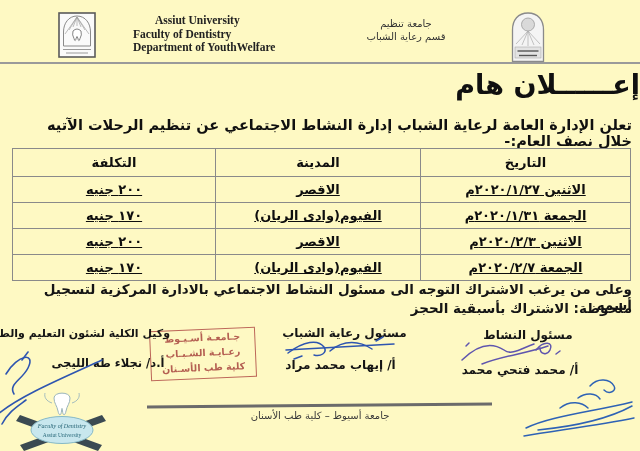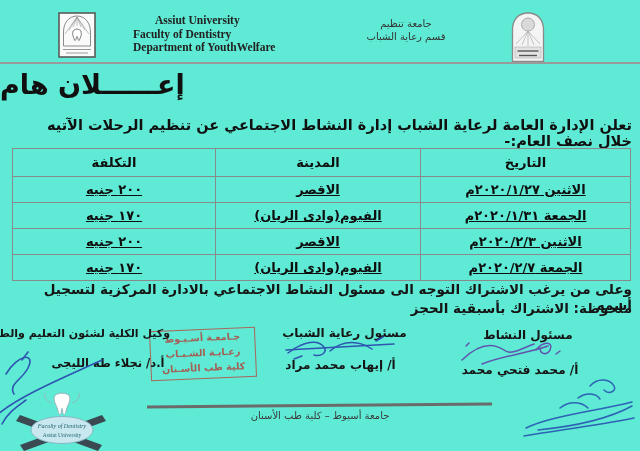--- a/index.html
+++ b/index.html
@@ -1,29 +1,29 @@
 <!DOCTYPE html>
 <html lang="ar"><head>
 <meta charset="utf-8">
 <style>
   html,body{margin:0;padding:0;background:#e8e8e8;}
-  .page{position:relative;width:640px;height:451px;background:#5eead4;overflow:hidden;
+  .page{position:relative;width:640px;height:451px;background:#fef9c3;overflow:hidden;
         font-family:"DejaVu Sans",sans-serif;color:#151515;}
   .abs{position:absolute;}
 
   
   .hdr-en{left:133px;top:14px;width:185px;font-family:"Liberation Serif",serif;
           font-weight:bold;font-size:11.5px;line-height:13.5px;color:#222;text-align:left;}
   .hdr-en .l1{padding-left:22px;}
   .hdr-ar{left:352px;top:17px;width:108px;direction:rtl;text-align:center;
           font-size:10px;line-height:13px;color:#333;}
   .hdr-rule{left:0;top:62px;width:640px;height:2px;background:#9a9a9a;}
 
   
-  .title{left:0;top:69px;width:640px;text-align:left;direction:rtl;
+  .title{left:0;top:69px;width:640px;text-align:right;direction:rtl;
          font-size:27px;font-weight:bold;color:#101010;}
   .intro{left:8px;top:117px;width:624px;direction:rtl;text-align:right;
          font-size:14.5px;font-weight:bold;color:#101010;}
 
   
   table.trips{position:absolute;top:148px;left:12px;width:618px;border-collapse:collapse;
         direction:rtl;font-weight:bold;font-size:13px;color:#0e0e0e;table-layout:fixed;}
   table.trips th,table.trips td{border:1.2px solid #8a8a8a;text-align:center;padding:0;}
   table.trips th{height:27px;}
   table.trips td{height:25px;text-decoration:underline;}

